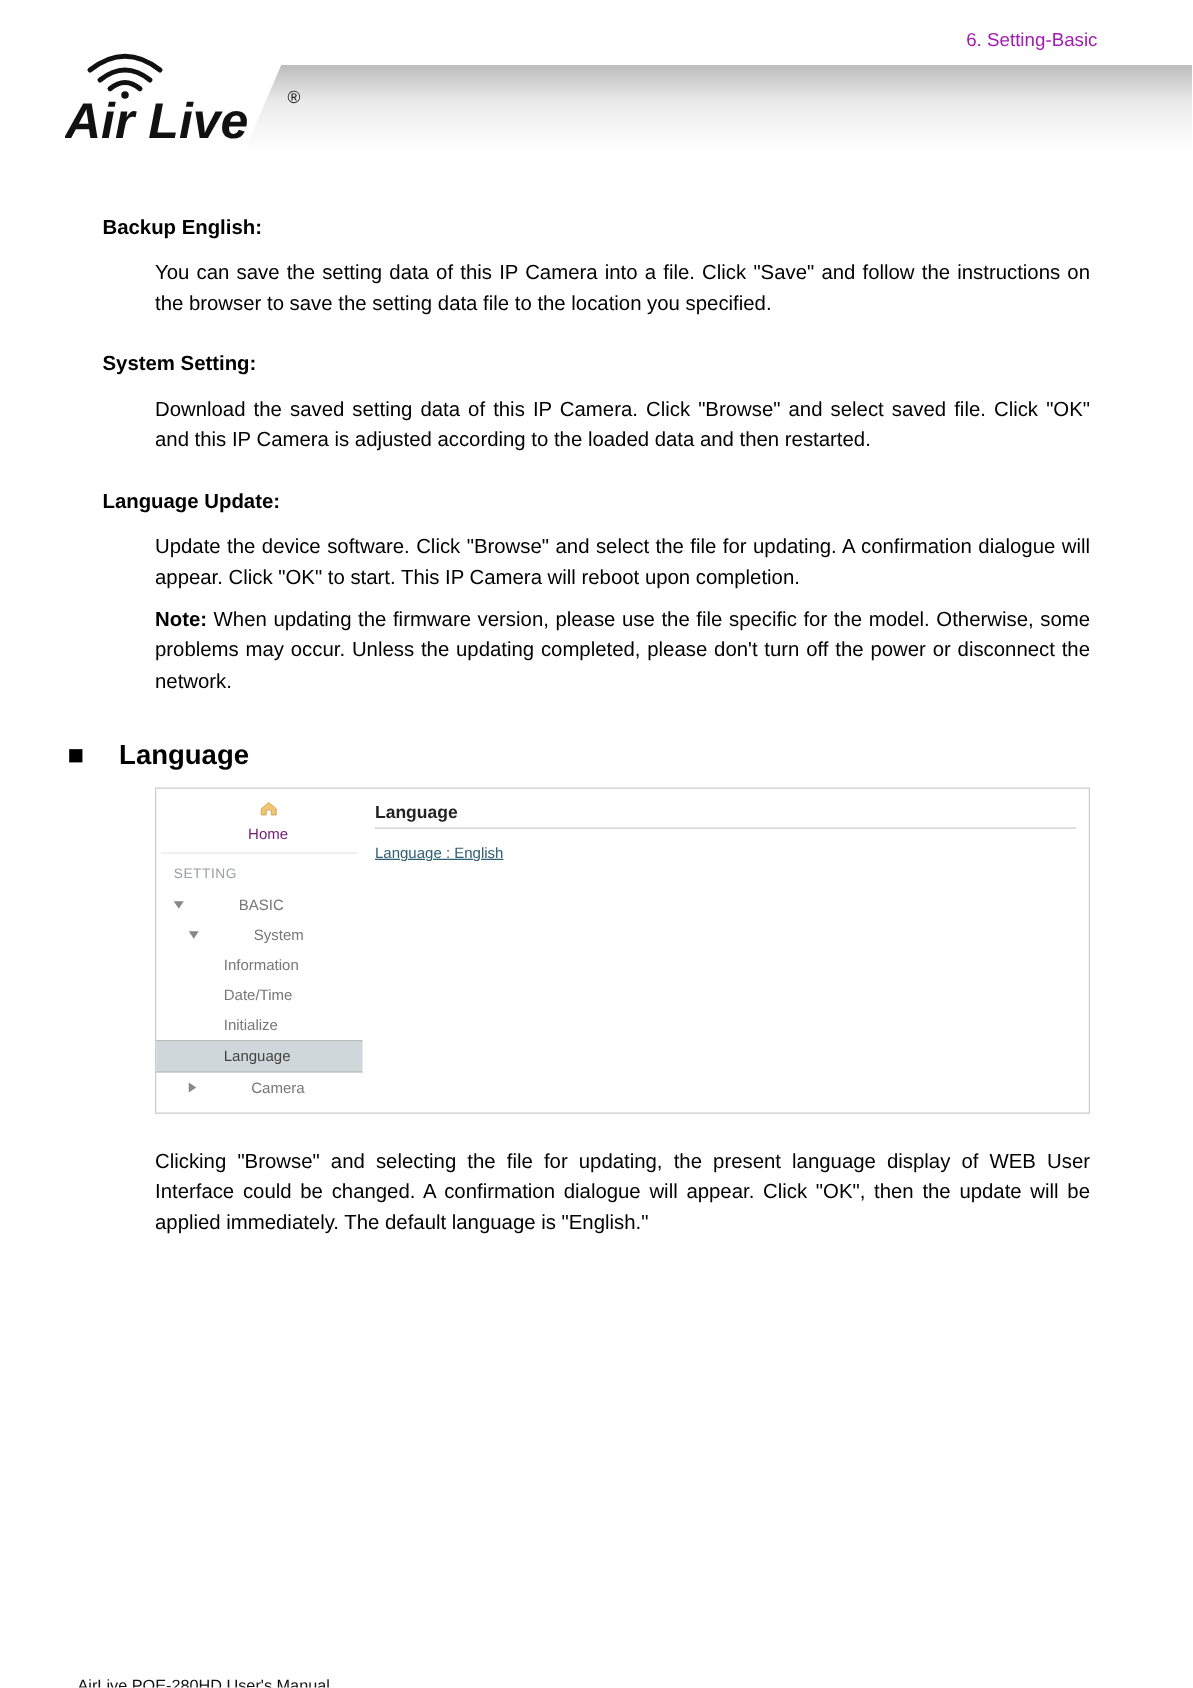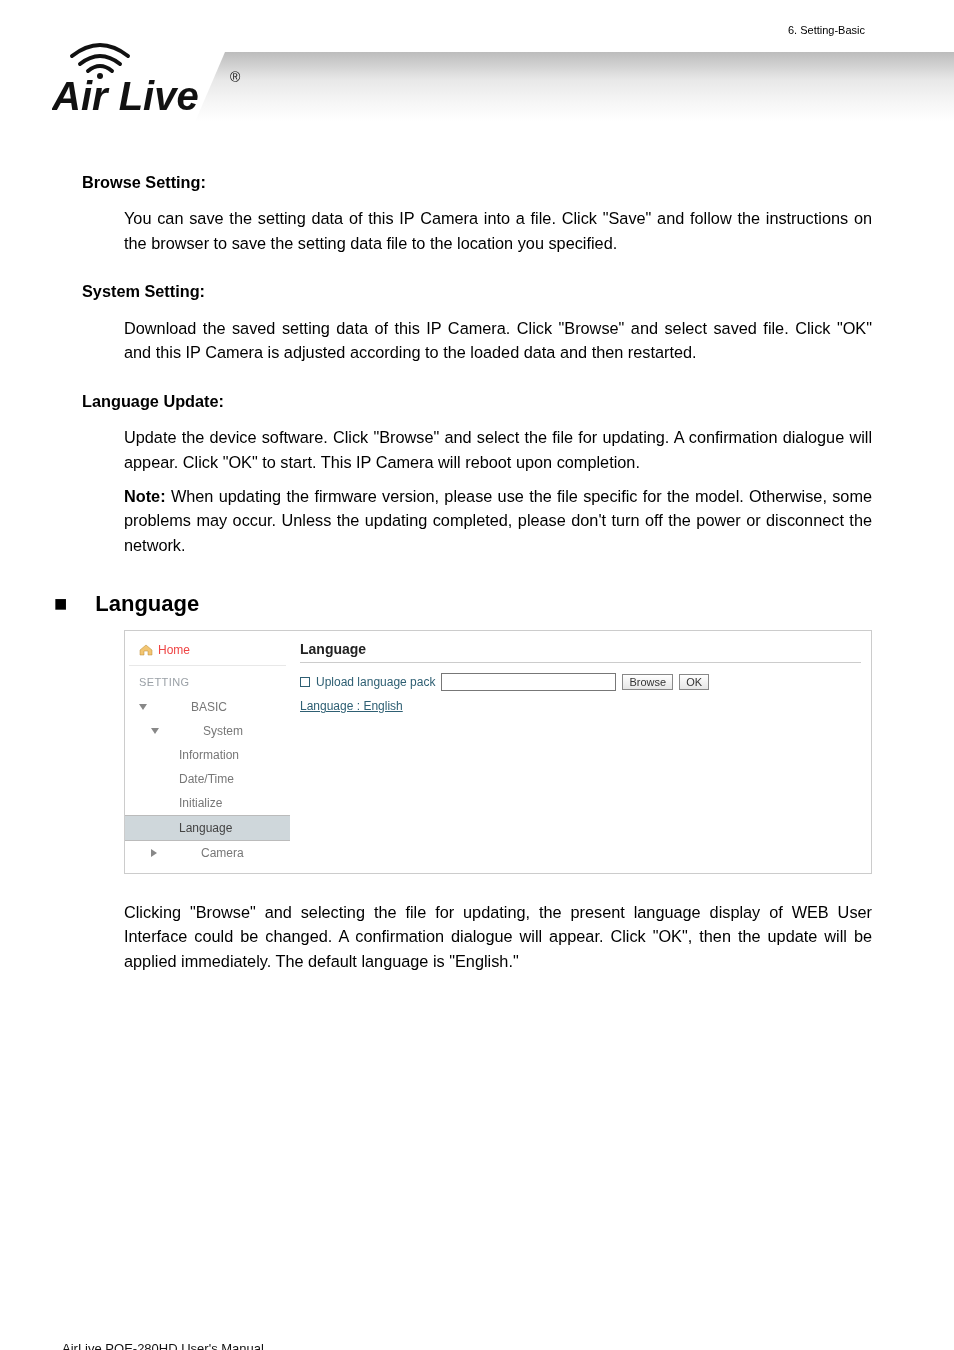--- a/index.html
+++ b/index.html
@@ -12,23 +12,23 @@
     position: relative;
   }
   .header-region {
     position: relative;
     height: 150px;
     overflow: hidden;
   }
   .chapter-text {
     position: absolute;
     top: 24px;
-    right: 89px;
-    font-size: 11px;
-    color: #000000;
+    right: 76px;
+    font-size: 15px;
+    color: #a21caf;
   }
   .gradient-bar {
     position: absolute;
     top: 52px;
     left: 195px;
     right: 0;
     height: 70px;
     background: linear-gradient(to bottom, #bcbcbc 0%, #e8e8e8 40%, #f6f6f6 72%, #ffffff 100%);
     clip-path: polygon(30px 0, 100% 0, 100% 100%, 0 100%);
   }
@@ -83,21 +83,22 @@
   }
   .shot-left {
     width: 165px;
     padding: 8px 0 8px 0;
   }
   .home-link {
     display: flex;
     align-items: center;
     gap: 5px;
     padding: 2px 0 6px 14px;
-    color: #ef4444;
+    color: #701a75;
+    flex-direction: column;
   }
   .home-icon { width: 14px; height: 12px; }
   .sep { border: none; border-top: 1px solid #e8e8e8; margin: 0 4px 8px 4px; }
   .setting-lbl {
     font-size: 11px;
     letter-spacing: 0.4px;
     color: #9aa0a6;
     padding-left: 14px;
     margin-bottom: 4px;
   }
@@ -208,21 +209,21 @@
         <text x="0" y="82" font-family="Arial Black, Arial, sans-serif" font-weight="900" font-style="italic" font-size="40" fill="#111">
           <tspan>Air Live</tspan>
         </text>
         <text x="178" y="54" font-size="14" fill="#111">®</text>
       </svg>
     </div>
   </div>
 
   <div class="content">
 
-    <div class="heading first">Browse Setting:</div>
+    <div class="heading first">Backup English:</div>
     <p class="para">You can save the setting data of this IP Camera into a file. Click "Save" and follow the instructions on the browser to save the setting data file to the location you specified.</p>
 
     <div class="heading">System Setting:</div>
     <p class="para">Download the saved setting data of this IP Camera. Click "Browse" and select saved file. Click "OK" and this IP Camera is adjusted according to the loaded data and then restarted.</p>
 
     <div class="heading">Language Update:</div>
     <p class="para">Update the device software. Click "Browse" and select the file for updating. A confirmation dialogue will appear. Click "OK" to start. This IP Camera will reboot upon completion.</p>
     <p class="para">
       <span class="bold">Note:</span><span> When updating the firmware version, please use the file specific for the model.  Otherwise, some problems may occur. Unless the updating completed, please don't turn off the power or disconnect the network.</span>
     </p>
@@ -265,27 +266,20 @@
             <span>Language</span>
           </div>
           <div class="tree-row indent1">
             <span class="tri right"></span>
             <span>Camera</span>
           </div>
         </div>
 
         <div class="shot-right">
           <div class="lang-hdr">Language</div>
-          <div class="upload-row">
-            <span class="sq"></span>
-            <span class="up-lbl">Upload language pack</span>
-            <span class="up-input"></span>
-            <button class="up-btn">Browse</button>
-            <button class="up-btn">OK</button>
-          </div>
           <div class="langline">Language : English</div>
         </div>
       </div>
     </div>
 
     <p class="para">Clicking "Browse" and selecting the file for updating, the present language display of WEB User Interface could be changed. A confirmation dialogue will appear. Click "OK", then the update will be applied immediately. The default language is "English."</p>
 
   </div>
 
   <div class="footer">AirLive POE-280HD User's Manual</div>

